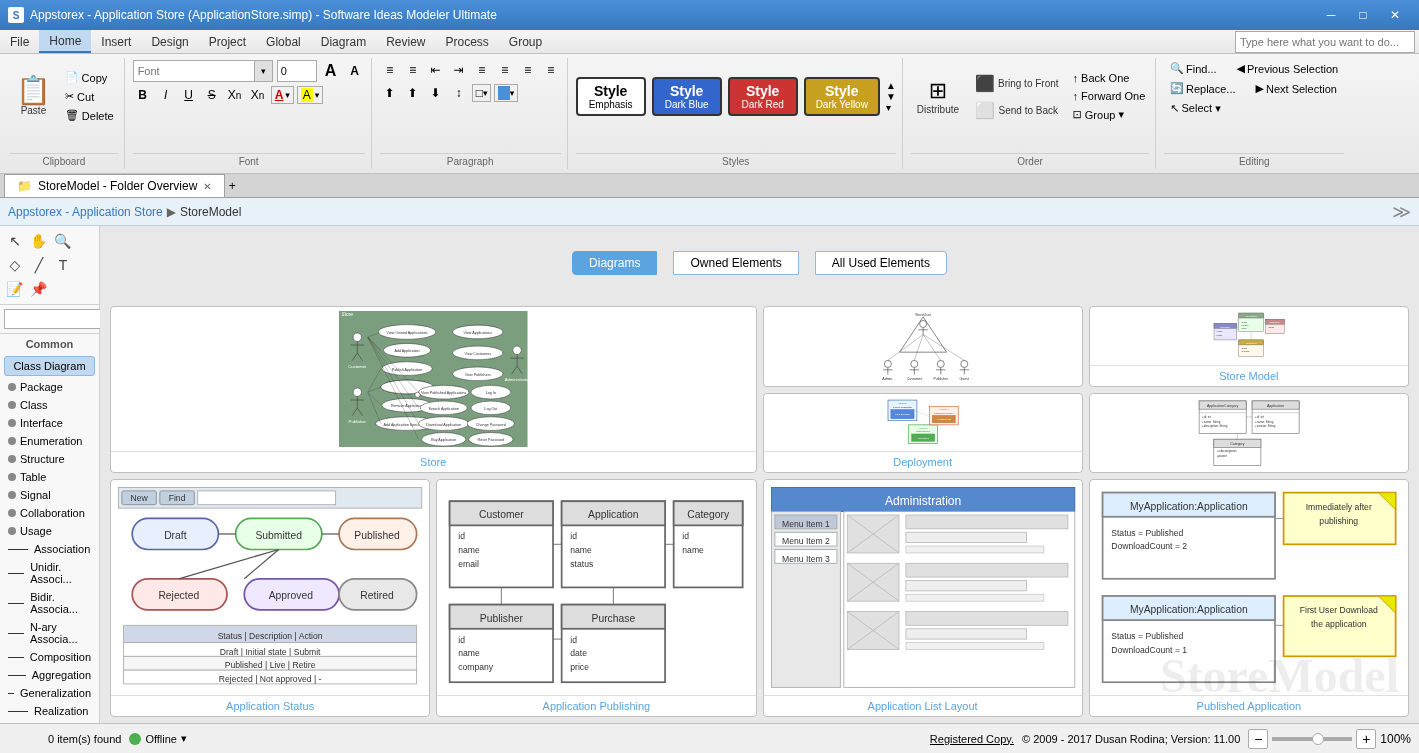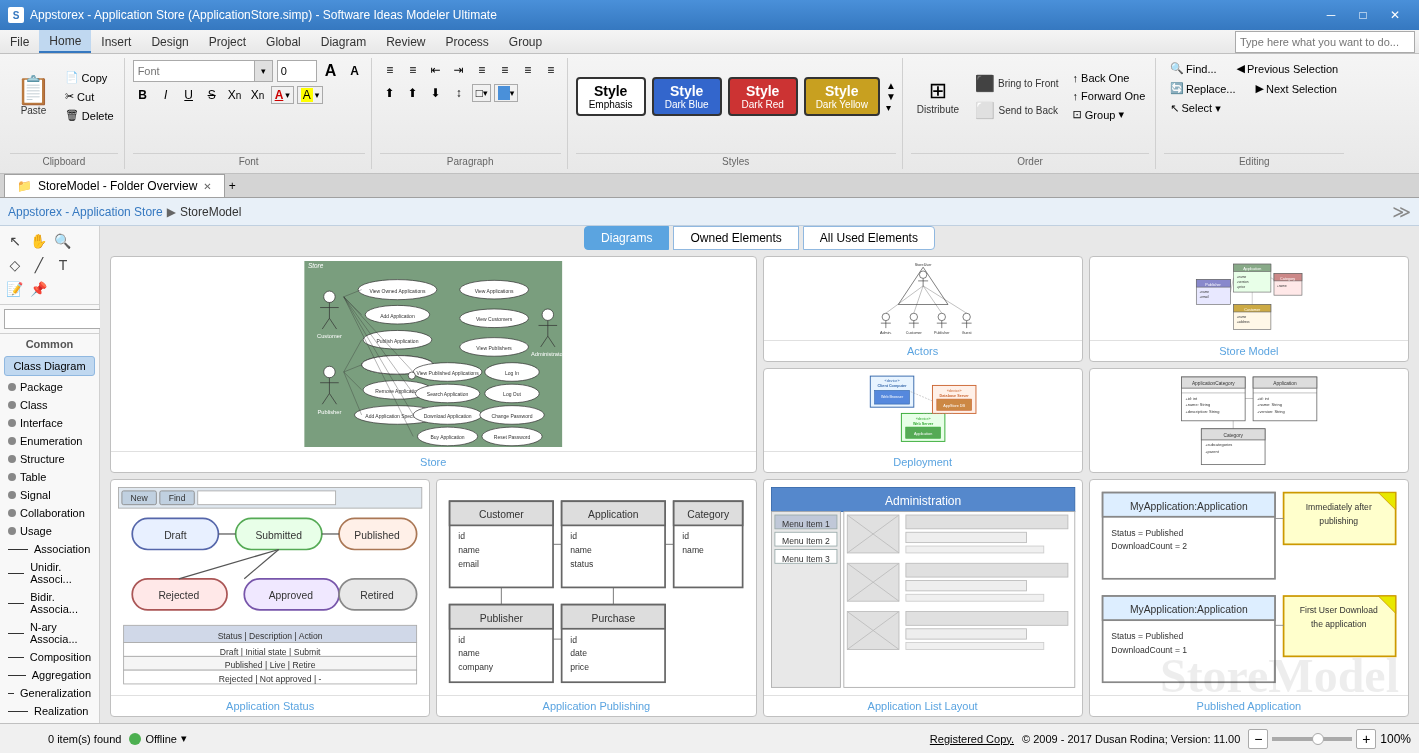--- a/index.html
+++ b/index.html
@@ -243,22 +243,22 @@
       display: flex;
       flex-direction: column;
       overflow: hidden;
     }
 
     
     #view-tabs {
       display: flex;
       align-items: center;
       justify-content: center;
-      padding: 0;
-      gap: 4px;
+      padding: 25px;
+      gap: 16px;
       background: #e8e8e8;
     }
     .view-tab {
       padding: 4px 16px;
       border: 1px solid #90b8e0;
       cursor: pointer;
       font-size: 12px;
       background: white;
     }
     .view-tab:first-child { border-radius: 4px 0 0 4px; }
@@ -778,21 +778,20 @@
             <line x1="90" y1="28" x2="90" y2="40" stroke="#333" stroke-width="1"></line>
             <line x1="82" y1="32" x2="98" y2="32" stroke="#333" stroke-width="1"></line>
             <text x="90" y="8" text-anchor="middle" font-size="6" fill="#333">StoreUser</text>
 
             <line x1="90" y1="40" x2="30" y2="84" stroke="#333" stroke-width="0.5"></line>
             <line x1="90" y1="40" x2="75" y2="84" stroke="#333" stroke-width="0.5"></line>
             <line x1="90" y1="40" x2="120" y2="84" stroke="#333" stroke-width="0.5"></line>
             <line x1="90" y1="40" x2="160" y2="84" stroke="#333" stroke-width="0.5"></line>
           </svg>
         </div>
-        <div class="card-label">Actors</div>
       </div>
 
       <div class="diagram-card">
         <div class="card-preview">
           <svg width="100%" height="100%" viewBox="0 0 180 120">
             <rect width="180" height="120" fill="white"></rect>
 
             <rect x="5" y="30" width="55" height="40" fill="#e8e8ff" stroke="#666" stroke-width="1"></rect>
             <rect x="5" y="30" width="55" height="12" fill="#8888cc" stroke="#666" stroke-width="1"></rect>
             <text x="32" y="40" text-anchor="middle" font-size="6" fill="white">Publisher</text>

